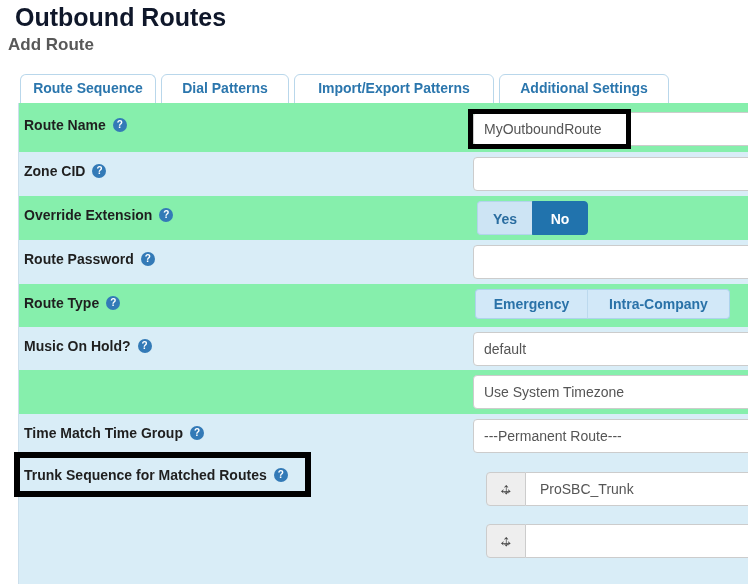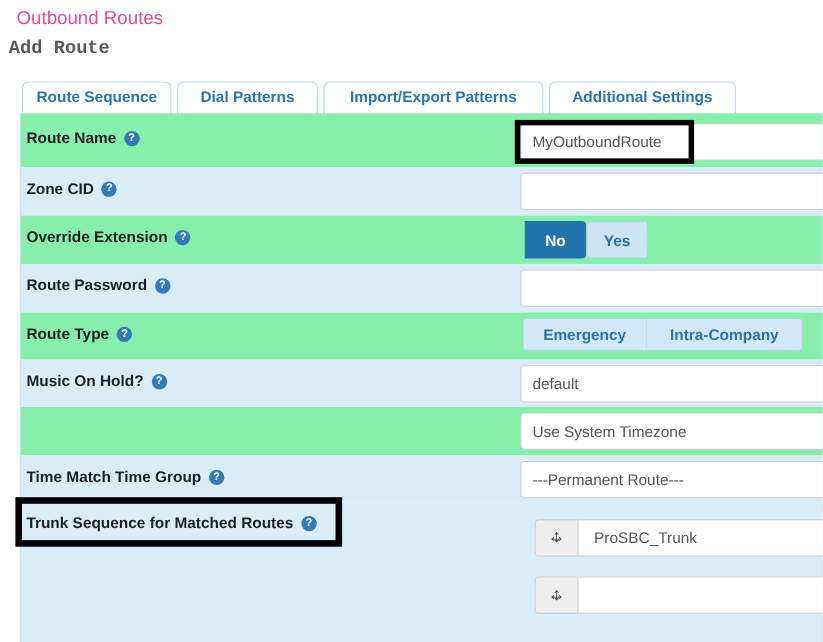--- a/index.html
+++ b/index.html
@@ -6,25 +6,25 @@
   body{
     position:relative;
     width:748px;height:584px;
     overflow:hidden;
     background:#fff;
     font-family:"Liberation Sans","DejaVu Sans",sans-serif;
   }
   
   .page-title{
     position:absolute;left:15px;top:0;
-    font-size:17px;font-weight:normal;color:#ec4899;line-height:34px;
+    font-size:25px;font-weight:bold;color:#0f172a;line-height:34px;
   }
   .page-subtitle{
     position:absolute;left:8px;top:34px;
-    font-size:17px;font-weight:bold;color:#585858;line-height:22px;font-family:Liberation Mono, monospace;
+    font-size:17px;font-weight:bold;color:#585858;line-height:22px;
   }
   
   .tabs{
     position:absolute;left:20px;top:74px;display:flex;gap:5px;
   }
   .tab{
     box-sizing:border-box;height:36px;line-height:27px;
     border:1px solid #b9d7eb;border-radius:6px 6px 0 0;
     background:#fff;color:#2b76ad;font-weight:bold;font-size:14px;
     text-align:center;cursor:pointer;white-space:nowrap;
@@ -150,22 +150,22 @@
 </div>
 
 <div class="row r2 alt">
   <div class="row-label"><span>Zone CID</span><span class="help"></span></div>
   <input class="text-input" type="text" value="" style="">
 </div>
 
 <div class="row r3">
   <div class="row-label"><span>Override Extension</span><span class="help"></span></div>
   <div class="toggle-group">
+    <div class="toggle-btn off">Yes</div>
     <div class="toggle-btn on">No</div>
-    <div class="toggle-btn off">Yes</div>
   </div>
 </div>
 
 <div class="row r4 alt">
   <div class="row-label"><span>Route Password</span><span class="help"></span></div>
   <input class="text-input" type="text" value="" style="">
 </div>
 
 <div class="row r5">
   <div class="row-label"><span>Route Type</span><span class="help"></span></div>

